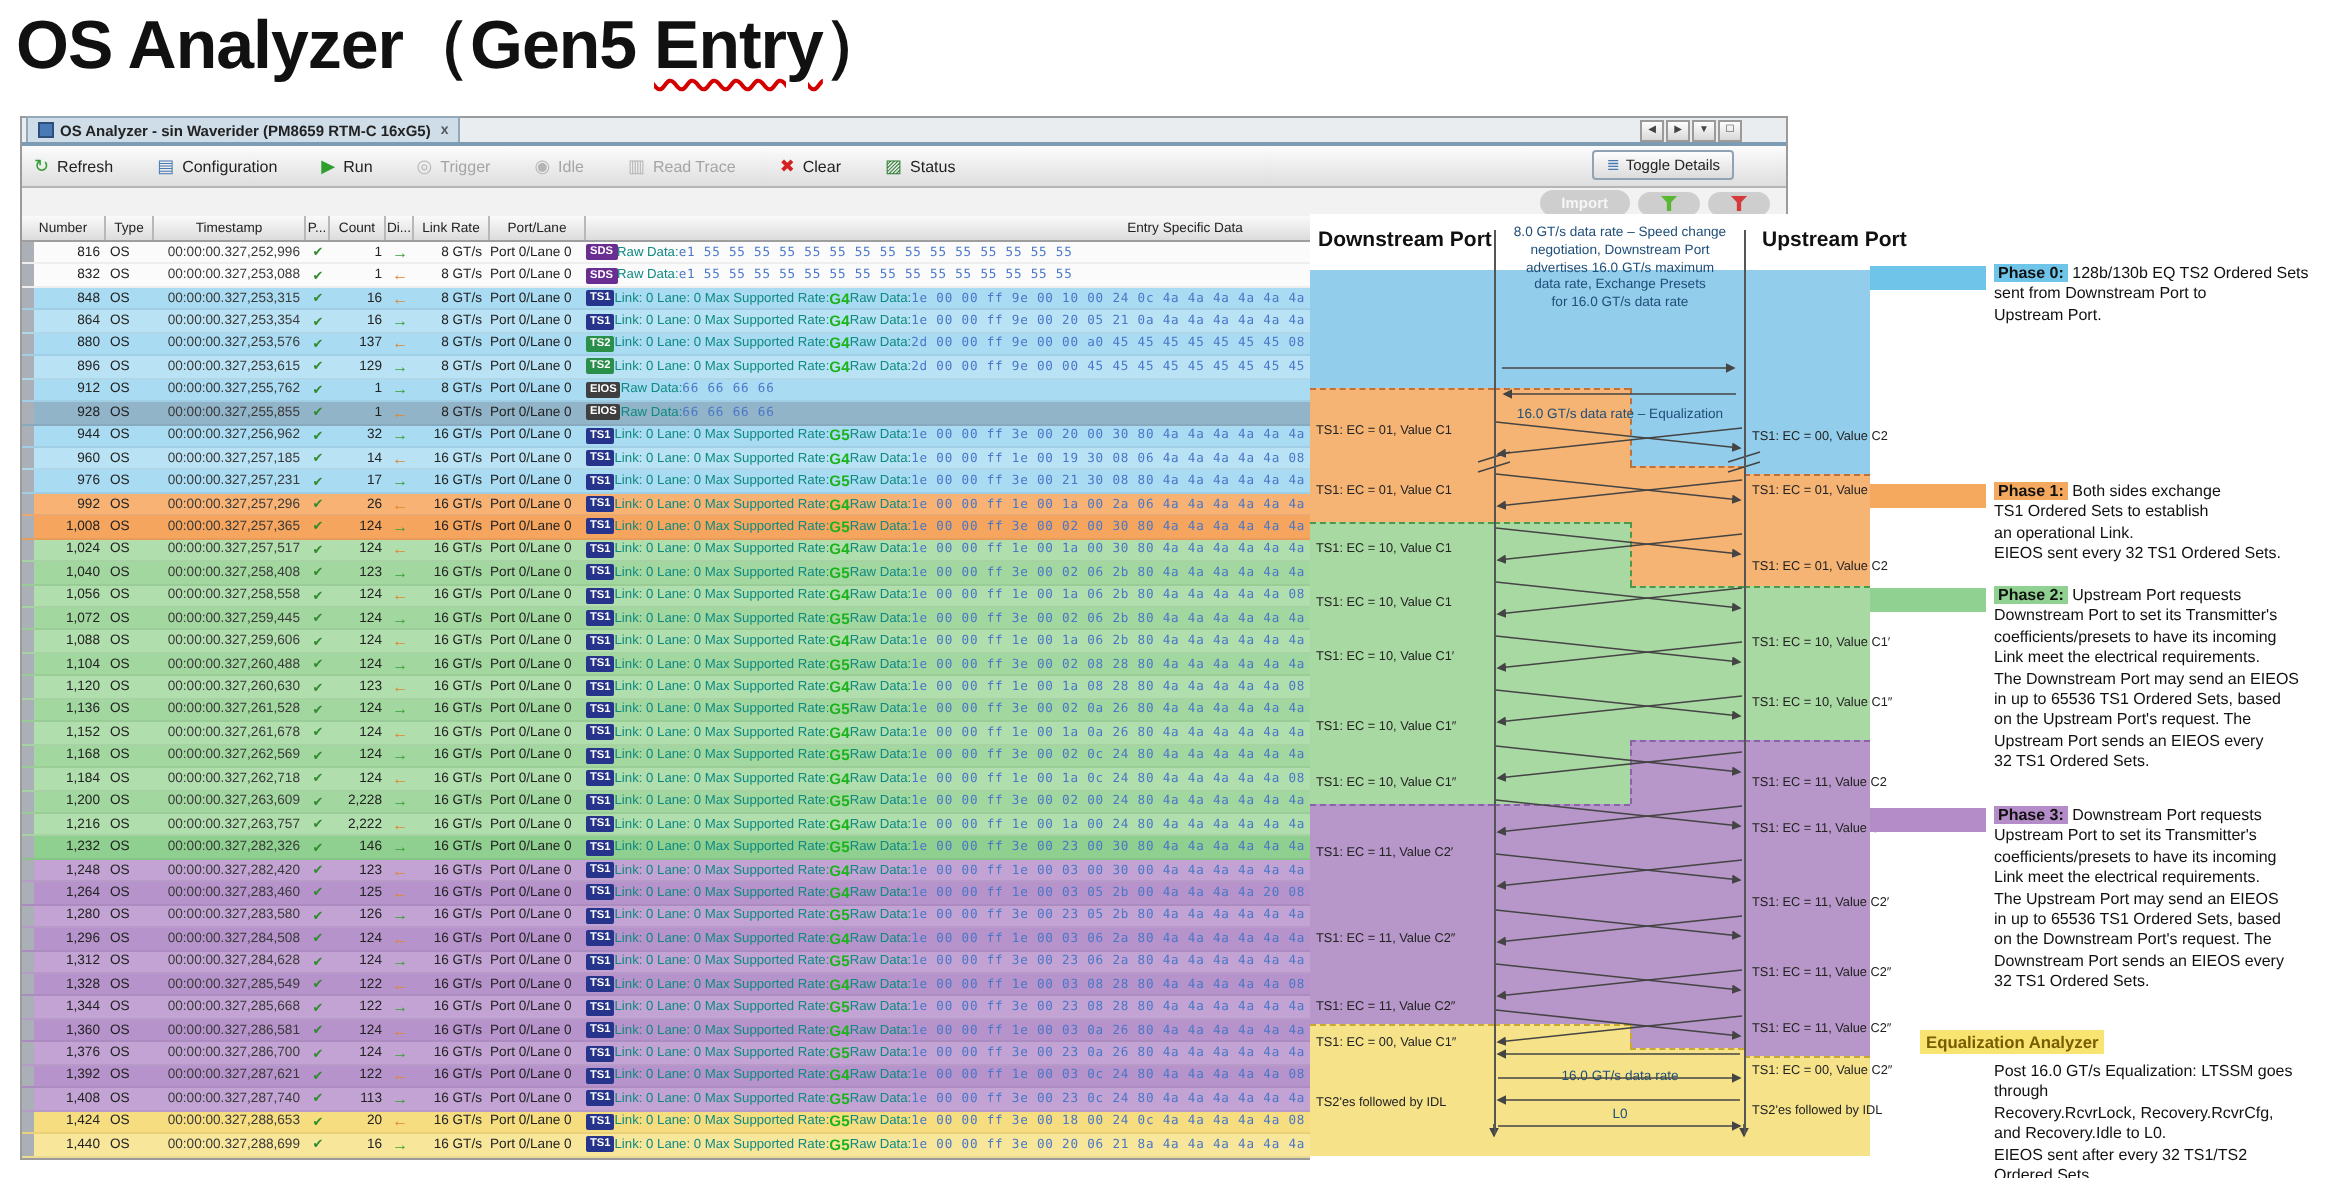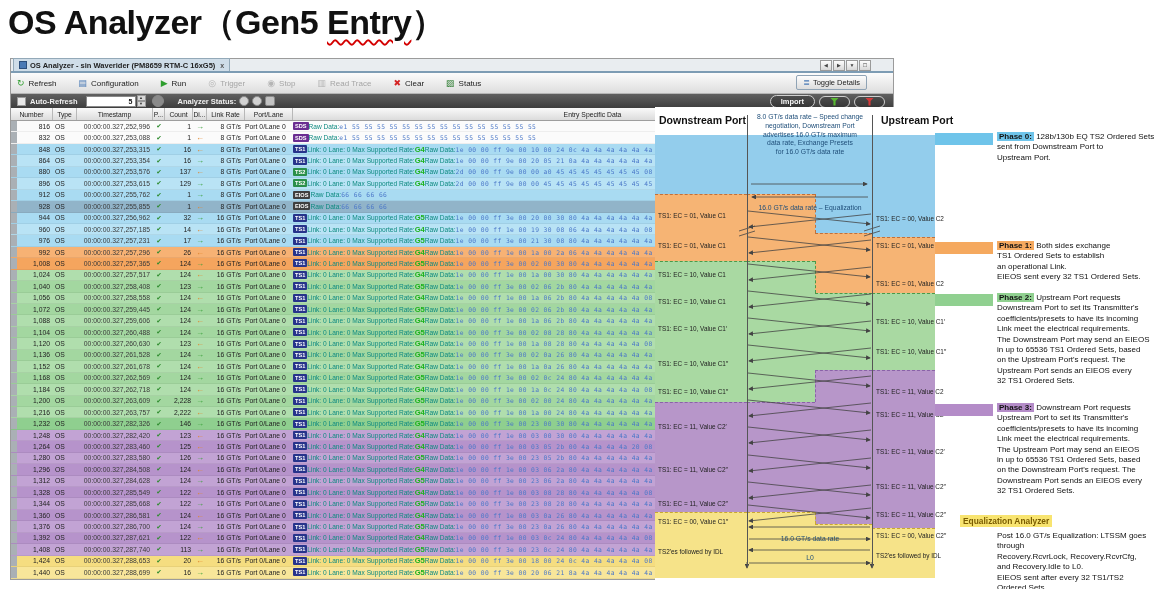--- a/index.html
+++ b/index.html
@@ -100,52 +100,38 @@
       <div class="tbtn">
         <span class="ticon" style="color: rgb(46, 158, 46);">▶</span>
         <span>Run</span>
       </div>
       <div class="tbtn disabled">
         <span class="ticon" style="color: rgb(181, 181, 181);">◎</span>
         <span>Trigger</span>
       </div>
       <div class="tbtn disabled">
         <span class="ticon" style="color: rgb(181, 181, 181);">◉</span>
-        <span>Stop</span>
+        <span>Idle</span>
       </div>
       <div class="tbtn disabled">
         <span class="ticon" style="color: rgb(181, 181, 181);">▥</span>
         <span>Read Trace</span>
       </div>
       <div class="tbtn">
         <span class="ticon" style="color: rgb(212, 34, 34);">✖</span>
         <span>Clear</span>
       </div>
       <div class="tbtn">
         <span class="ticon" style="color: rgb(46, 125, 50);">▨</span>
         <span>Status</span>
       </div>
     </div>
   <div id="toggle-details">
     <span class="ticon">≣</span>
     <span>Toggle Details</span>
-  </div>
-  <div id="darkbar">
-    <span class="chk"></span>
-    <span>Auto-Refresh</span>
-    <span id="interval-box">5</span>
-    <span class="spin">
-        <span>▲</span>
-        <span>▼</span>
-      </span>
-    <span class="lamp" style="margin-left:6px;width:10px;height:10px;background:#8a8a8a;"></span>
-    <span id="status-label">Analyzer Status:</span>
-    <span class="lamp"></span>
-    <span class="lamp"></span>
-    <span class="lamp square"></span>
   </div>
   <div id="darkbar-right">
     <span class="pill">Import</span>
     <span class="pill">
         <span class="funnel" style="background:#58b832;"></span>
       </span>
     <span class="pill">
         <span class="funnel" style="background:#d43a3a;"></span>
       </span>
   </div>

